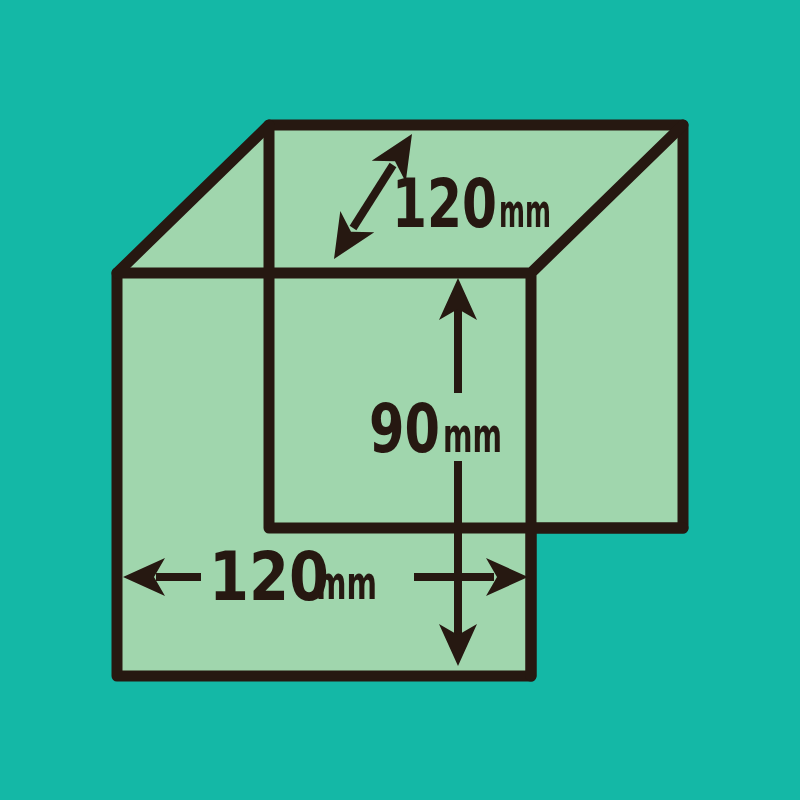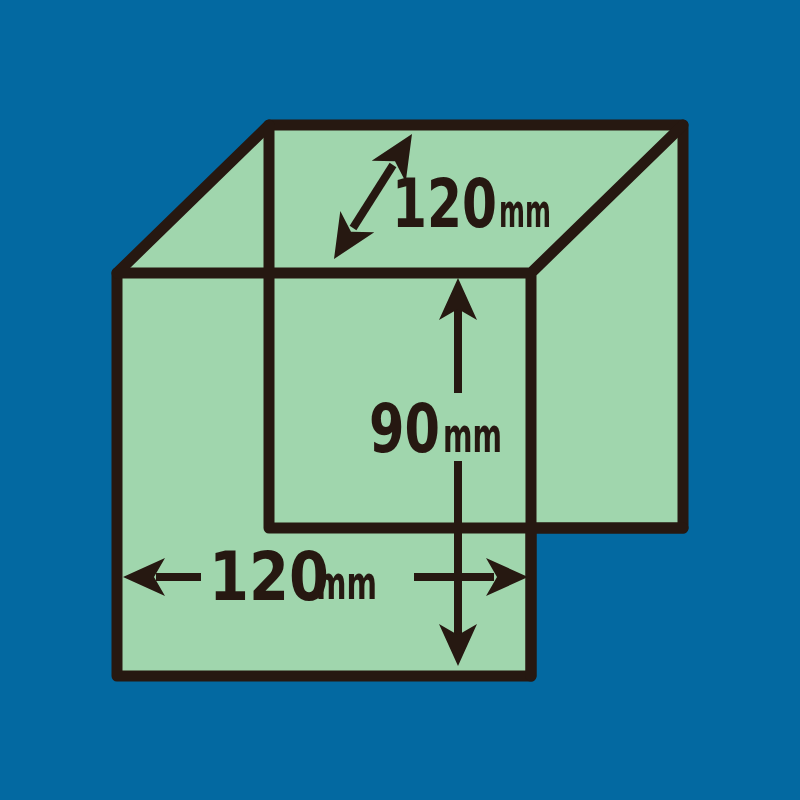--- a/index.html
+++ b/index.html
@@ -4,21 +4,21 @@
 <style>
   html, body {
     margin: 0;
     padding: 0;
     background: #ffffff;
   }
   .stage {
     width: 800px;
     height: 800px;
     position: relative;
-    background: #0369a1;
+    background: #14b8a6;
     overflow: hidden;
   }
   svg text {
     font-family: "DejaVu Sans", "Liberation Sans", sans-serif;
     font-weight: 700;
   }
 </style>
 </head>
 <body>
 

